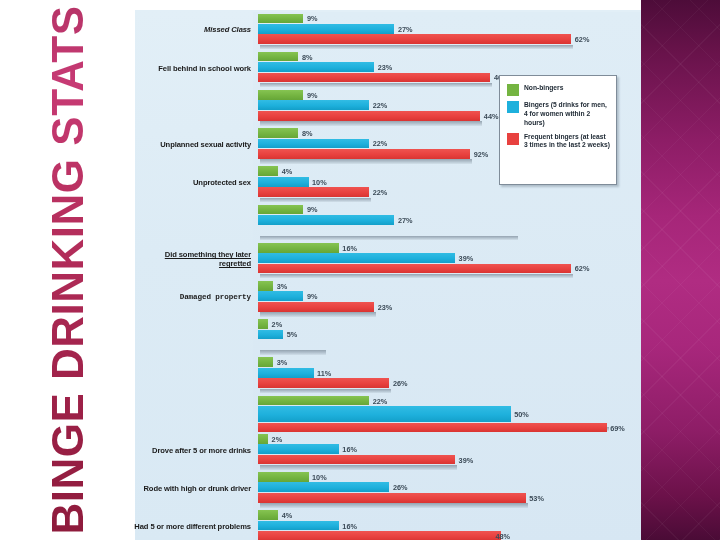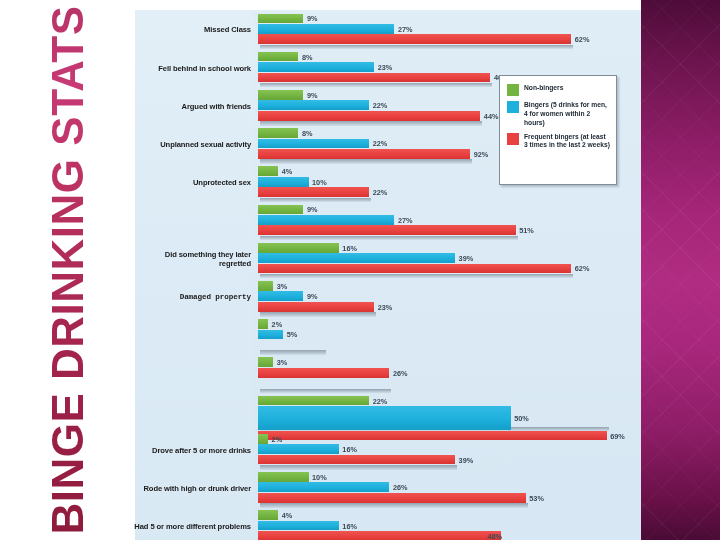--- a/index.html
+++ b/index.html
@@ -216,21 +216,21 @@
   </div>
 
   <div id="right-band">
     <div class="diamonds"></div>
   </div>
 
   <div id="chart-panel">
     <div id="plot-bg"></div>
     <div id="plot">
         <div class="row" style="top: 1px; height: 38.2143px;">
-          <div class="cat-label" style="height: 38.2143px;">Missed Class</div>
+          <div class="cat-label" style="height: 38.2143px; font-style: italic;">Missed Class</div>
           <div class="bars">
             <div class="grp-shadow" style="width: 313.307px; top: 31.2143px;"></div>
             <div class="barline" style="height: 9.74464px;">
               <div class="bar green" style="width: 45.48px;"></div>
               <div class="val" style="left: 45.48px;">9%</div>
             </div>
             <div class="barline" style="height: 9.74464px;">
               <div class="bar blue" style="width: 136.44px;"></div>
               <div class="val" style="left: 136.44px;">27%</div>
             </div>
@@ -252,21 +252,20 @@
               <div class="bar blue" style="width: 116.227px;"></div>
               <div class="val" style="left: 116.227px;">23%</div>
             </div>
             <div class="barline" style="height: 9.74464px;">
               <div class="bar red" style="width: 232.453px;"></div>
               <div class="val" style="left: 232.453px;">46%</div>
             </div>
           </div>
         </div>
         <div class="row" style="top: 77.4286px; height: 38.2143px;">
-          <div class="cat-label" style="height: 38.2143px;">Argued with friends</div>
           <div class="bars">
             <div class="grp-shadow" style="width: 222.347px; top: 31.2143px;"></div>
             <div class="barline" style="height: 9.74464px;">
               <div class="bar green" style="width: 45.48px;"></div>
               <div class="val" style="left: 45.48px;">9%</div>
             </div>
             <div class="barline" style="height: 9.74464px;">
               <div class="bar blue" style="width: 111.173px;"></div>
               <div class="val" style="left: 111.173px;">22%</div>
             </div>
@@ -316,28 +315,24 @@
           <div class="bars">
             <div class="grp-shadow" style="width: 257.72px; top: 31.2143px;"></div>
             <div class="barline" style="height: 9.74464px;">
               <div class="bar green" style="width: 45.48px;"></div>
               <div class="val" style="left: 45.48px;">9%</div>
             </div>
             <div class="barline" style="height: 9.74464px;">
               <div class="bar blue" style="width: 136.44px;"></div>
               <div class="val" style="left: 136.44px;">27%</div>
             </div>
-            <div class="barline" style="height: 9.74464px;">
-              <div class="bar red" style="width: 257.72px;"></div>
-              <div class="val" style="left: 257.72px;">51%</div>
-            </div>
           </div>
         </div>
         <div class="row" style="top: 230.286px; height: 38.2143px;">
-          <div class="cat-label" style="height: 38.2143px;">Did something they later regretted</div>
+          <div class="cat-label" style="height: 38.2143px; text-decoration: underline;">Did something they later regretted</div>
           <div class="bars">
             <div class="grp-shadow" style="width: 313.307px; top: 31.2143px;"></div>
             <div class="barline" style="height: 9.74464px;">
               <div class="bar green" style="width: 80.8533px;"></div>
               <div class="val" style="left: 80.8533px;">16%</div>
             </div>
             <div class="barline" style="height: 9.74464px;">
               <div class="bar blue" style="width: 197.08px;"></div>
               <div class="val" style="left: 197.08px;">39%</div>
             </div>
@@ -379,33 +374,37 @@
           </div>
         </div>
         <div class="row" style="top: 344.929px; height: 38.2143px;">
           <div class="bars">
             <div class="grp-shadow" style="width: 131.387px; top: 31.2143px;"></div>
             <div class="barline" style="height: 9.74464px;">
               <div class="bar green" style="width: 15.16px;"></div>
               <div class="val" style="left: 15.16px;">3%</div>
             </div>
             <div class="barline" style="height: 9.74464px;">
+              <div class="bar blue" style="width: 55.5867px;"></div>
+              <div class="val" style="left: 55.5867px;">11%</div>
+            </div>
+            <div class="barline" style="height: 9.74464px;">
               <div class="bar red" style="width: 131.387px;"></div>
               <div class="val" style="left: 131.387px;">26%</div>
             </div>
           </div>
         </div>
         <div class="row" style="top: 383.143px; height: 38.2143px;">
           <div class="bars">
             <div class="grp-shadow" style="width: 348.68px; top: 31.2143px;"></div>
             <div class="barline" style="height: 9.74464px;">
               <div class="bar green" style="width: 111.173px;"></div>
               <div class="val" style="left: 111.173px;">22%</div>
             </div>
-            <div class="barline" style="height: 24px;">
+            <div class="barline" style="height: 16px;">
               <div class="bar blue" style="width: 252.667px;"></div>
               <div class="val" style="left: 252.667px;">50%</div>
             </div>
             <div class="barline" style="height: 9.74464px;">
               <div class="bar red" style="width: 348.68px;"></div>
               <div class="val" style="left: 348.68px;">69%</div>
             </div>
           </div>
         </div>
         <div class="row" style="top: 421.357px; height: 38.2143px;">
@@ -450,21 +449,21 @@
             <div class="barline" style="height: 9.74464px;">
               <div class="bar green" style="width: 20.2133px;"></div>
               <div class="val" style="left: 20.2133px;">4%</div>
             </div>
             <div class="barline" style="height: 9.74464px;">
               <div class="bar blue" style="width: 80.8533px;"></div>
               <div class="val" style="left: 80.8533px;">16%</div>
             </div>
             <div class="barline" style="height: 9.74464px;">
               <div class="bar red" style="width: 242.56px;"></div>
-              <div class="val" style="left: 226px;">48%</div>
+              <div class="val" style="left: 234px;">48%</div>
             </div>
           </div>
         </div>
       </div>
 
     <div id="legend">
         <div class="leg-item">
           <span class="leg-swatch green"></span>
           <span class="leg-text">Non-bingers</span>
         </div>

